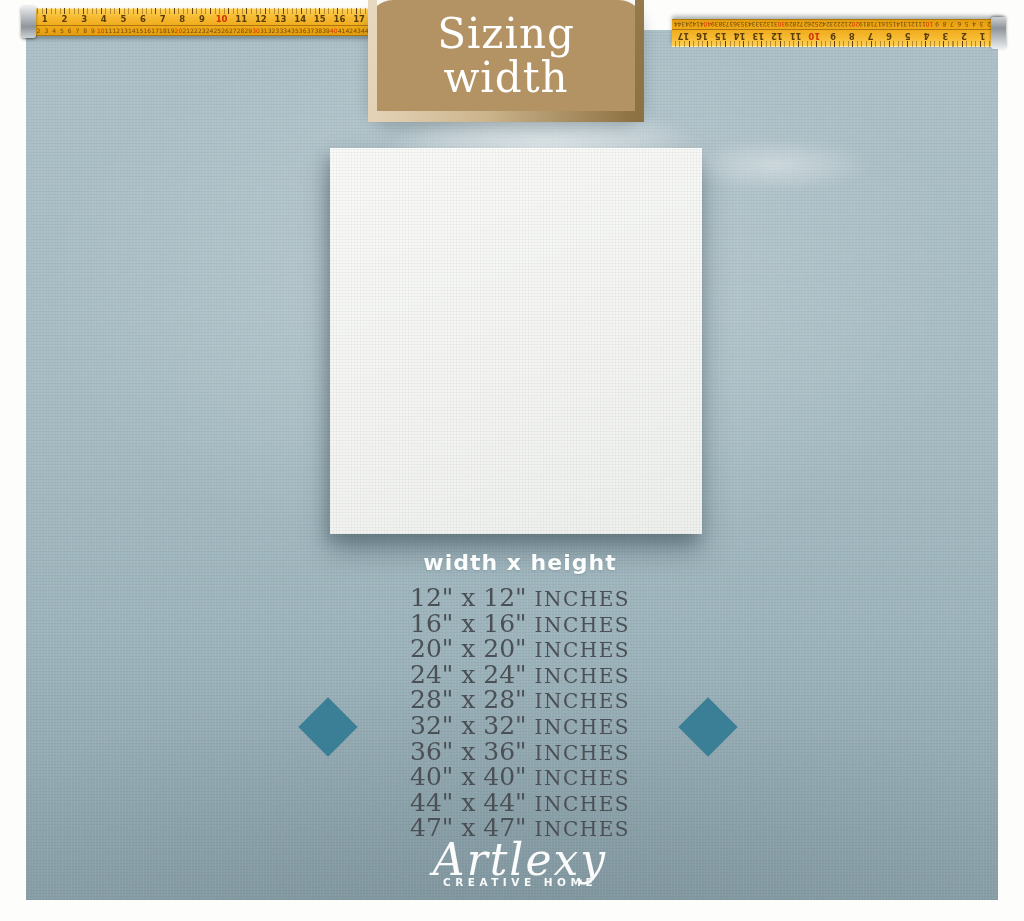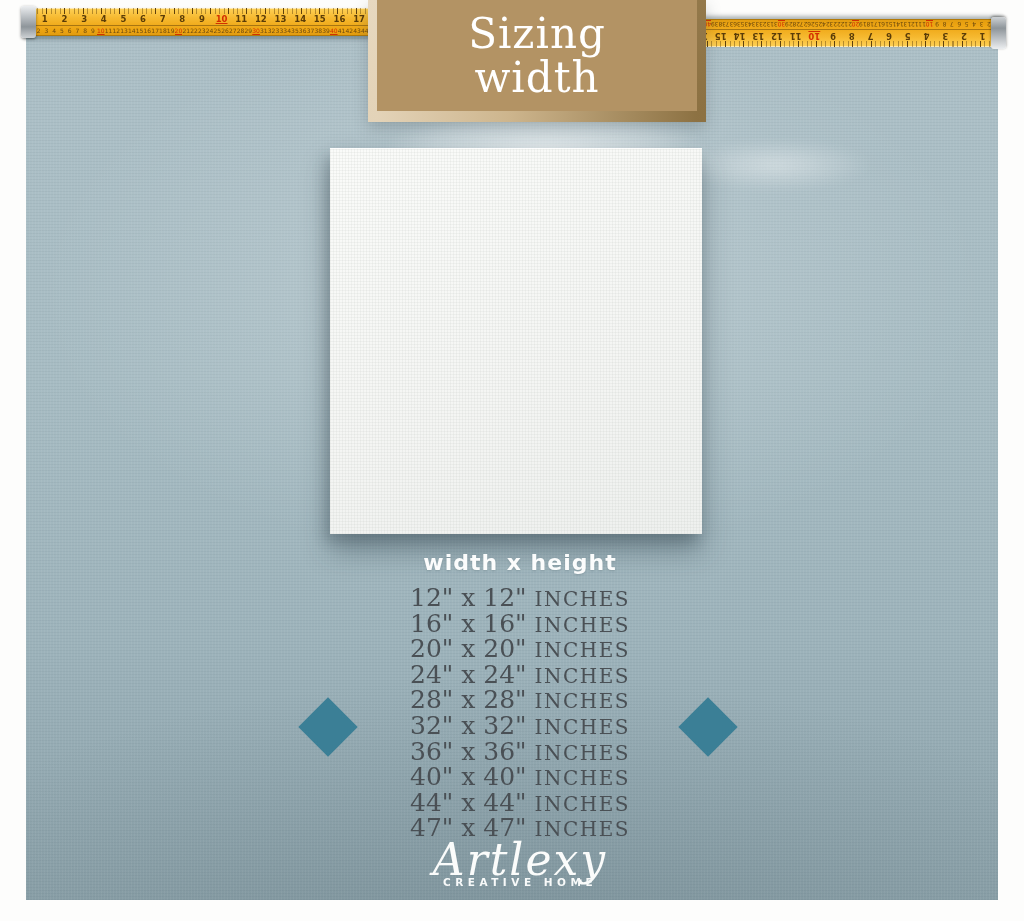--- a/index.html
+++ b/index.html
@@ -54,35 +54,35 @@
     font-size:8.5px; font-weight:bold; color:#5a3c08; line-height:10px;
   }
   .tape-cm{
     display:flex; height:9px; border-top:1px solid rgba(110,72,10,.55); padding:0 2px;
     overflow:hidden;
   }
   .tape-cm .cmcell{
     flex:1; text-align:center; font-family:"DejaVu Sans", sans-serif;
     font-size:6px; color:#6d4a0e; line-height:9px; overflow:hidden;
   }
-  .tape .red{ color:#d33000;text-decoration:underline; }
+  .tape .red{ color:#d33000; }
   .tip{
     position:absolute; left:-4px; top:-2px; width:15px; height:32px; border-radius:3px;
     background:linear-gradient(180deg,#eceef0 0%,#b9bec2 35%,#8e959a 65%,#cdd1d4 100%);
     box-shadow:0 1px 3px rgba(0,0,0,.45); 
   }
   
   .banner{
-    position:absolute; left:368px; top:0; width:338px; height:122px;
+    position:absolute; left:368px; top:0; width:276px; height:122px;
     border-left:9px solid; border-right:9px solid; border-bottom:11px solid;
     border-image:linear-gradient(100deg,#e7d8bf 0%,#cdb58d 45%,#8c7142 100%) 1;
     box-sizing:border-box;
     background:#b39364;
     box-shadow:0 6px 14px rgba(60,70,75,.25);
-    text-align:center; color:#ffffff;
+    text-align:center; color:#ffffff;border-radius:25px;
   }
   .banner .line{ font-size:42px; line-height:44px; letter-spacing:1px; }
   .banner .line1{ margin-top:12px; }
   
   .canvas{
     position:absolute; left:330px; top:148px; width:372px; height:386px;
     background:
       repeating-linear-gradient(90deg, rgba(185,190,185,.14) 0 1px, rgba(0,0,0,0) 1px 3px),
       repeating-linear-gradient(0deg, rgba(185,190,185,.14) 0 1px, rgba(0,0,0,0) 1px 3px),
       linear-gradient(160deg,#fafbf9 0%,#f4f5f3 60%,#eef0ee 100%);

